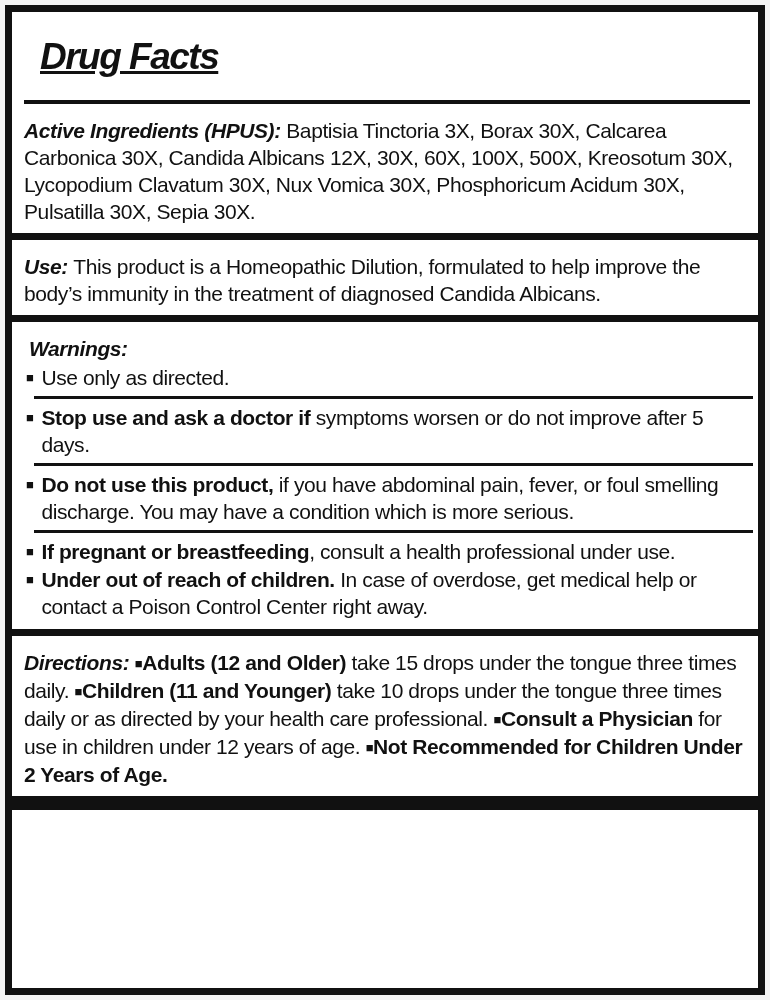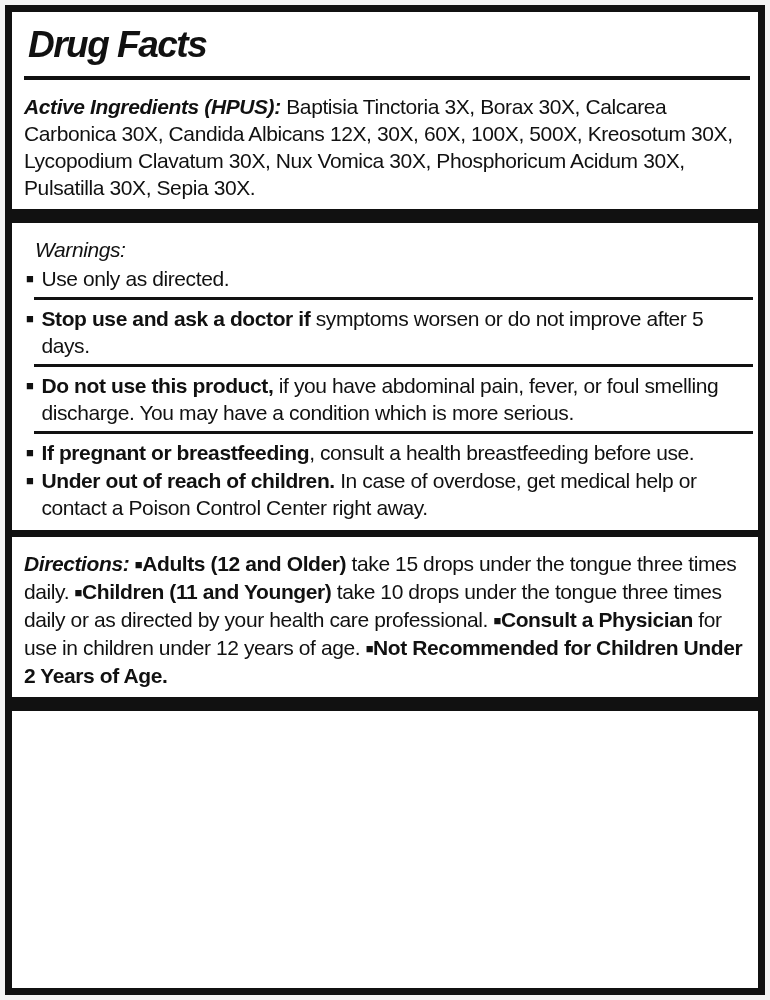--- a/index.html
+++ b/index.html
@@ -18,26 +18,27 @@
     width: 760px;
     height: 990px;
     border: 7px solid #111;
     background: #ffffff;
     overflow: hidden;
   }
   .title-block {
     padding: 8px 14px 4px 12px;
   }
   h1.drug-facts {
-    margin: 4px;
+    margin: 16px;
     font-size: 37px;
     line-height: 42px;
     font-weight: bold;
     font-style: italic;
     letter-spacing: -1.5px;
+    text-decoration: underline;
   }
   .title-divider {
     height: 4px;
     background: #111;
     margin: 2px 8px 0 12px;
   }
   .bar {
     height: 7px;
     background: #111;
   }
@@ -47,23 +48,23 @@
     line-height: 27px;
     letter-spacing: -0.4px;
   }
   .run-n  { font-weight: normal; font-style: normal; }
   .run-b  { font-weight: bold;   font-style: normal; }
   .run-hi { font-weight: bold;   font-style: italic; }
   .run-bi { font-weight: bold;   font-style: italic; }
   .para { margin: 0; }
   .para + .para { margin-top: 2px; }
   .sec-heading {
-    font-weight: normal;
+    font-weight: bold;
     font-style: italic;
-    margin: 0 0 2px 11px;
+    margin: 0 0 2px 5px;
   }
   .bullet-item {
     display: flex;
     align-items: flex-start;
     margin: 1px 0;
   }
   .bullet-item .sq {
     flex: 0 0 auto;
     font-size: 13px;
     line-height: 27px;
@@ -87,41 +88,44 @@
 <div class="label-outer">
   <div class="title-block">
     <h1 class="drug-facts">Drug Facts</h1>
   </div>
   <div class="title-divider"></div>
   <div id="sections">
       <section class="sec sec-active-ingredients-purpose">
         <p class="para"><span class="run-hi">Active Ingredients (HPUS): </span><span class="run-n">Baptisia Tinctoria 3X, Borax 30X, Calcarea Carbonica 30X, Candida Albicans 12X, 30X, 60X, 100X, 500X, Kreosotum 30X, Lycopodium Clavatum 30X, Nux Vomica 30X, Phosphoricum Acidum 30X, Pulsatilla 30X, Sepia 30X.</span></p>
       </section>
       <div class="bar"></div>
+      <section class="sec sec-use">
+        <p class="para"><span class="run-hi">Use: </span><span class="run-n">This product is a Homeopathic Dilution, formulated to help improve the body’s immunity in the treatment of diagnosed Candida Albicans.</span></p>
+      </section>
       <div class="bar"></div>
       <section class="sec sec-warnings">
         <div class="sec-heading">Warnings:</div>
         <div class="bullet-item">
           <span class="sq">■</span>
           <span class="bullet-text"><span class="run-n">Use only as directed.</span></span>
         </div>
         <div class="thin-divider"></div>
         <div class="bullet-item">
           <span class="sq">■</span>
           <span class="bullet-text"><span class="run-b">Stop use and ask a doctor if</span><span class="run-n"> symptoms worsen or do not improve after 5 days.</span></span>
         </div>
         <div class="thin-divider"></div>
         <div class="bullet-item">
           <span class="sq">■</span>
           <span class="bullet-text"><span class="run-b">Do not use this product,</span><span class="run-n"> if you have abdominal pain, fever, or foul smelling discharge. You may have a condition which is more serious.</span></span>
         </div>
         <div class="thin-divider"></div>
         <div class="bullet-item">
           <span class="sq">■</span>
-          <span class="bullet-text"><span class="run-b">If pregnant or breastfeeding</span><span class="run-n">, consult a health breastfeeding before use.</span></span>
+          <span class="bullet-text"><span class="run-b">If pregnant or breastfeeding</span><span class="run-n">, consult a health professional under use.</span></span>
         </div>
         <div class="bullet-item">
           <span class="sq">■</span>
           <span class="bullet-text"><span class="run-b">Under out of reach of children.</span><span class="run-n"> In case of overdose, get medical help or contact a Poison Control Center right away.</span></span>
         </div>
       </section>
       <div class="bar"></div>
       <section class="sec sec-directions">
         <p class="para"><span class="run-hi">Directions: </span><span class="sq-inline">■</span><span class="run-b">Adults (12 and Older)</span><span class="run-n"> take 15 drops under the tongue three times daily. </span><span class="sq-inline">■</span><span class="run-b">Children (11 and Younger)</span><span class="run-n"> take 10 drops under the tongue three times daily or as directed by your health care professional. </span><span class="sq-inline">■</span><span class="run-b">Consult a Physician</span><span class="run-n"> for use in children under 12 years of age. </span><span class="sq-inline">■</span><span class="run-b">Not Recommended for Children Under 2 Years of Age.</span></p>
       </section>

